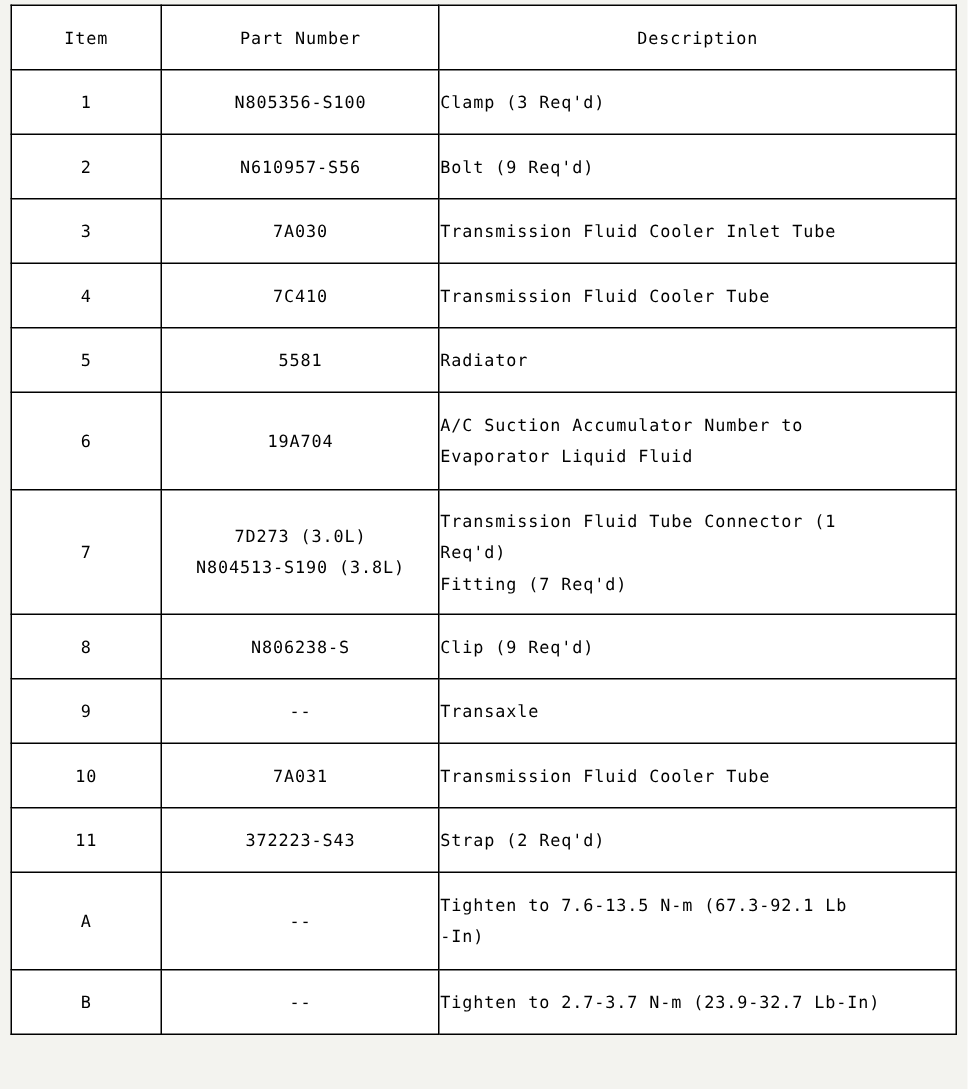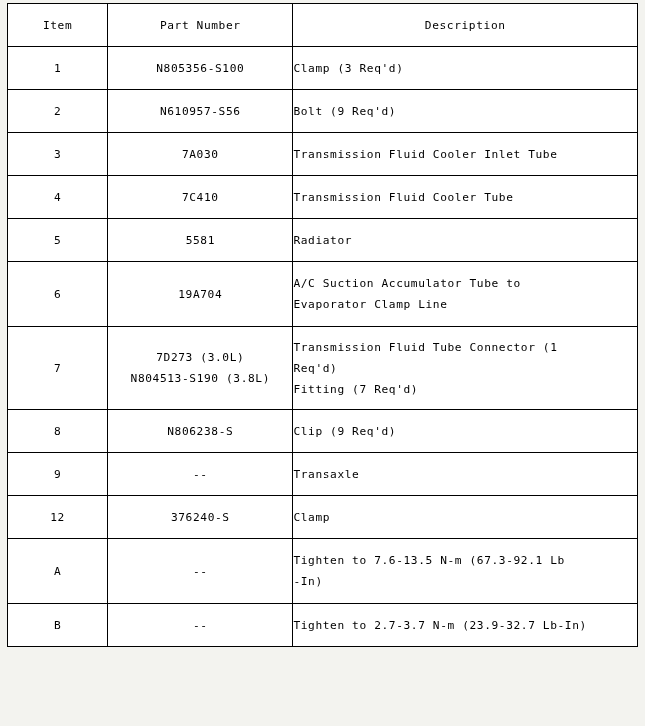--- a/index.html
+++ b/index.html
@@ -140,22 +140,22 @@
           <td class="cell-desc">
             <span class="line">Radiator</span>
           </td>
         </tr>
         <tr class="body-row tall-2">
           <td class="cell-item">6</td>
           <td class="cell-part">
             <span class="line">19A704</span>
           </td>
           <td class="cell-desc">
-            <span class="line">A/C Suction Accumulator Tube to</span>
-            <span class="line">Evaporator Clamp Line</span>
+            <span class="line">A/C Suction Accumulator Number to</span>
+            <span class="line">Evaporator Liquid Fluid</span>
           </td>
         </tr>
         <tr class="body-row tall-3">
           <td class="cell-item">7</td>
           <td class="cell-part">
             <span class="line">7D273 (3.0L)</span>
             <span class="line">N804513-S190 (3.8L)</span>
           </td>
           <td class="cell-desc">
             <span class="line">Transmission Fluid Tube Connector (1</span>
@@ -175,26 +175,35 @@
         <tr class="body-row">
           <td class="cell-item">9</td>
           <td class="cell-part">
             <span class="line">--</span>
           </td>
           <td class="cell-desc">
             <span class="line">Transaxle</span>
           </td>
         </tr>
         <tr class="body-row">
-          <td class="cell-item">12</td>
-          <td class="cell-part">
-            <span class="line">376240-S</span>
-          </td>
-          <td class="cell-desc">
-            <span class="line">Clamp</span>
+          <td class="cell-item">10</td>
+          <td class="cell-part">
+            <span class="line">7A031</span>
+          </td>
+          <td class="cell-desc">
+            <span class="line">Transmission Fluid Cooler Tube</span>
+          </td>
+        </tr>
+        <tr class="body-row">
+          <td class="cell-item">11</td>
+          <td class="cell-part">
+            <span class="line">372223-S43</span>
+          </td>
+          <td class="cell-desc">
+            <span class="line">Strap (2 Req'd)</span>
           </td>
         </tr>
         <tr class="body-row tall-2">
           <td class="cell-item">A</td>
           <td class="cell-part">
             <span class="line">--</span>
           </td>
           <td class="cell-desc">
             <span class="line">Tighten to 7.6-13.5 N-m (67.3-92.1 Lb</span>
             <span class="line">-In)</span>

